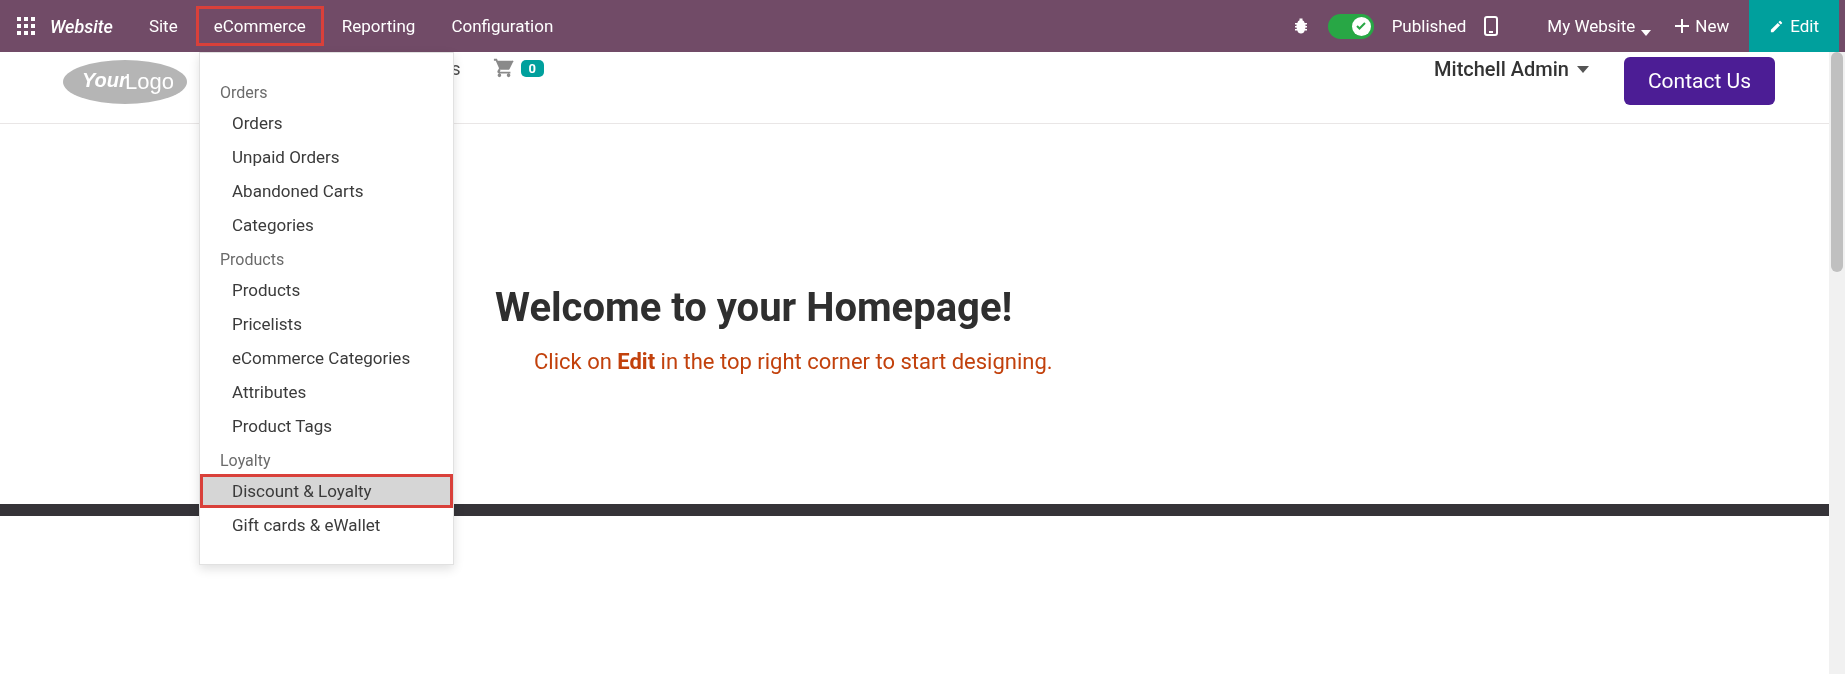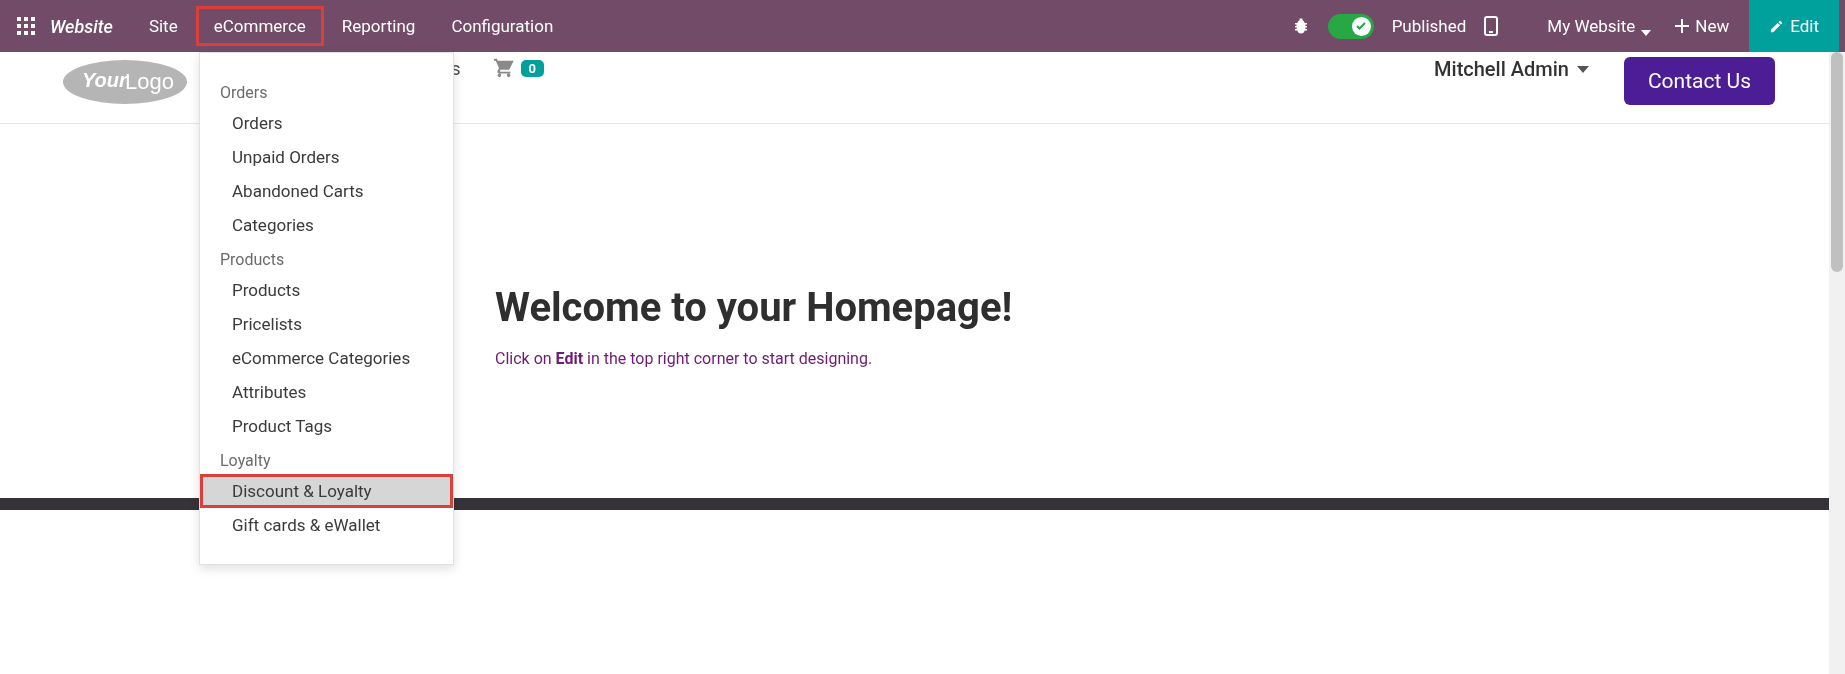--- a/index.html
+++ b/index.html
@@ -224,22 +224,23 @@
     margin-top: 160px;
     padding-bottom: 130px;
   }
   .welcome {
     font-size: 40px;
     color: #2f2f2f;
   }
   .welcome strong { font-weight: 700; }
   .subtext {
     margin-top: 18px;
-    font-size: 16px;
-    color: #701a75;
+    font-size: 22px;
+    color: #c2410c;
+    margin-left: 39px;
   }
   .subtext strong { font-weight: 700; }
 
   
   .bottom-band {
     height: 12px;
     background: #353338;
   }
 
   

